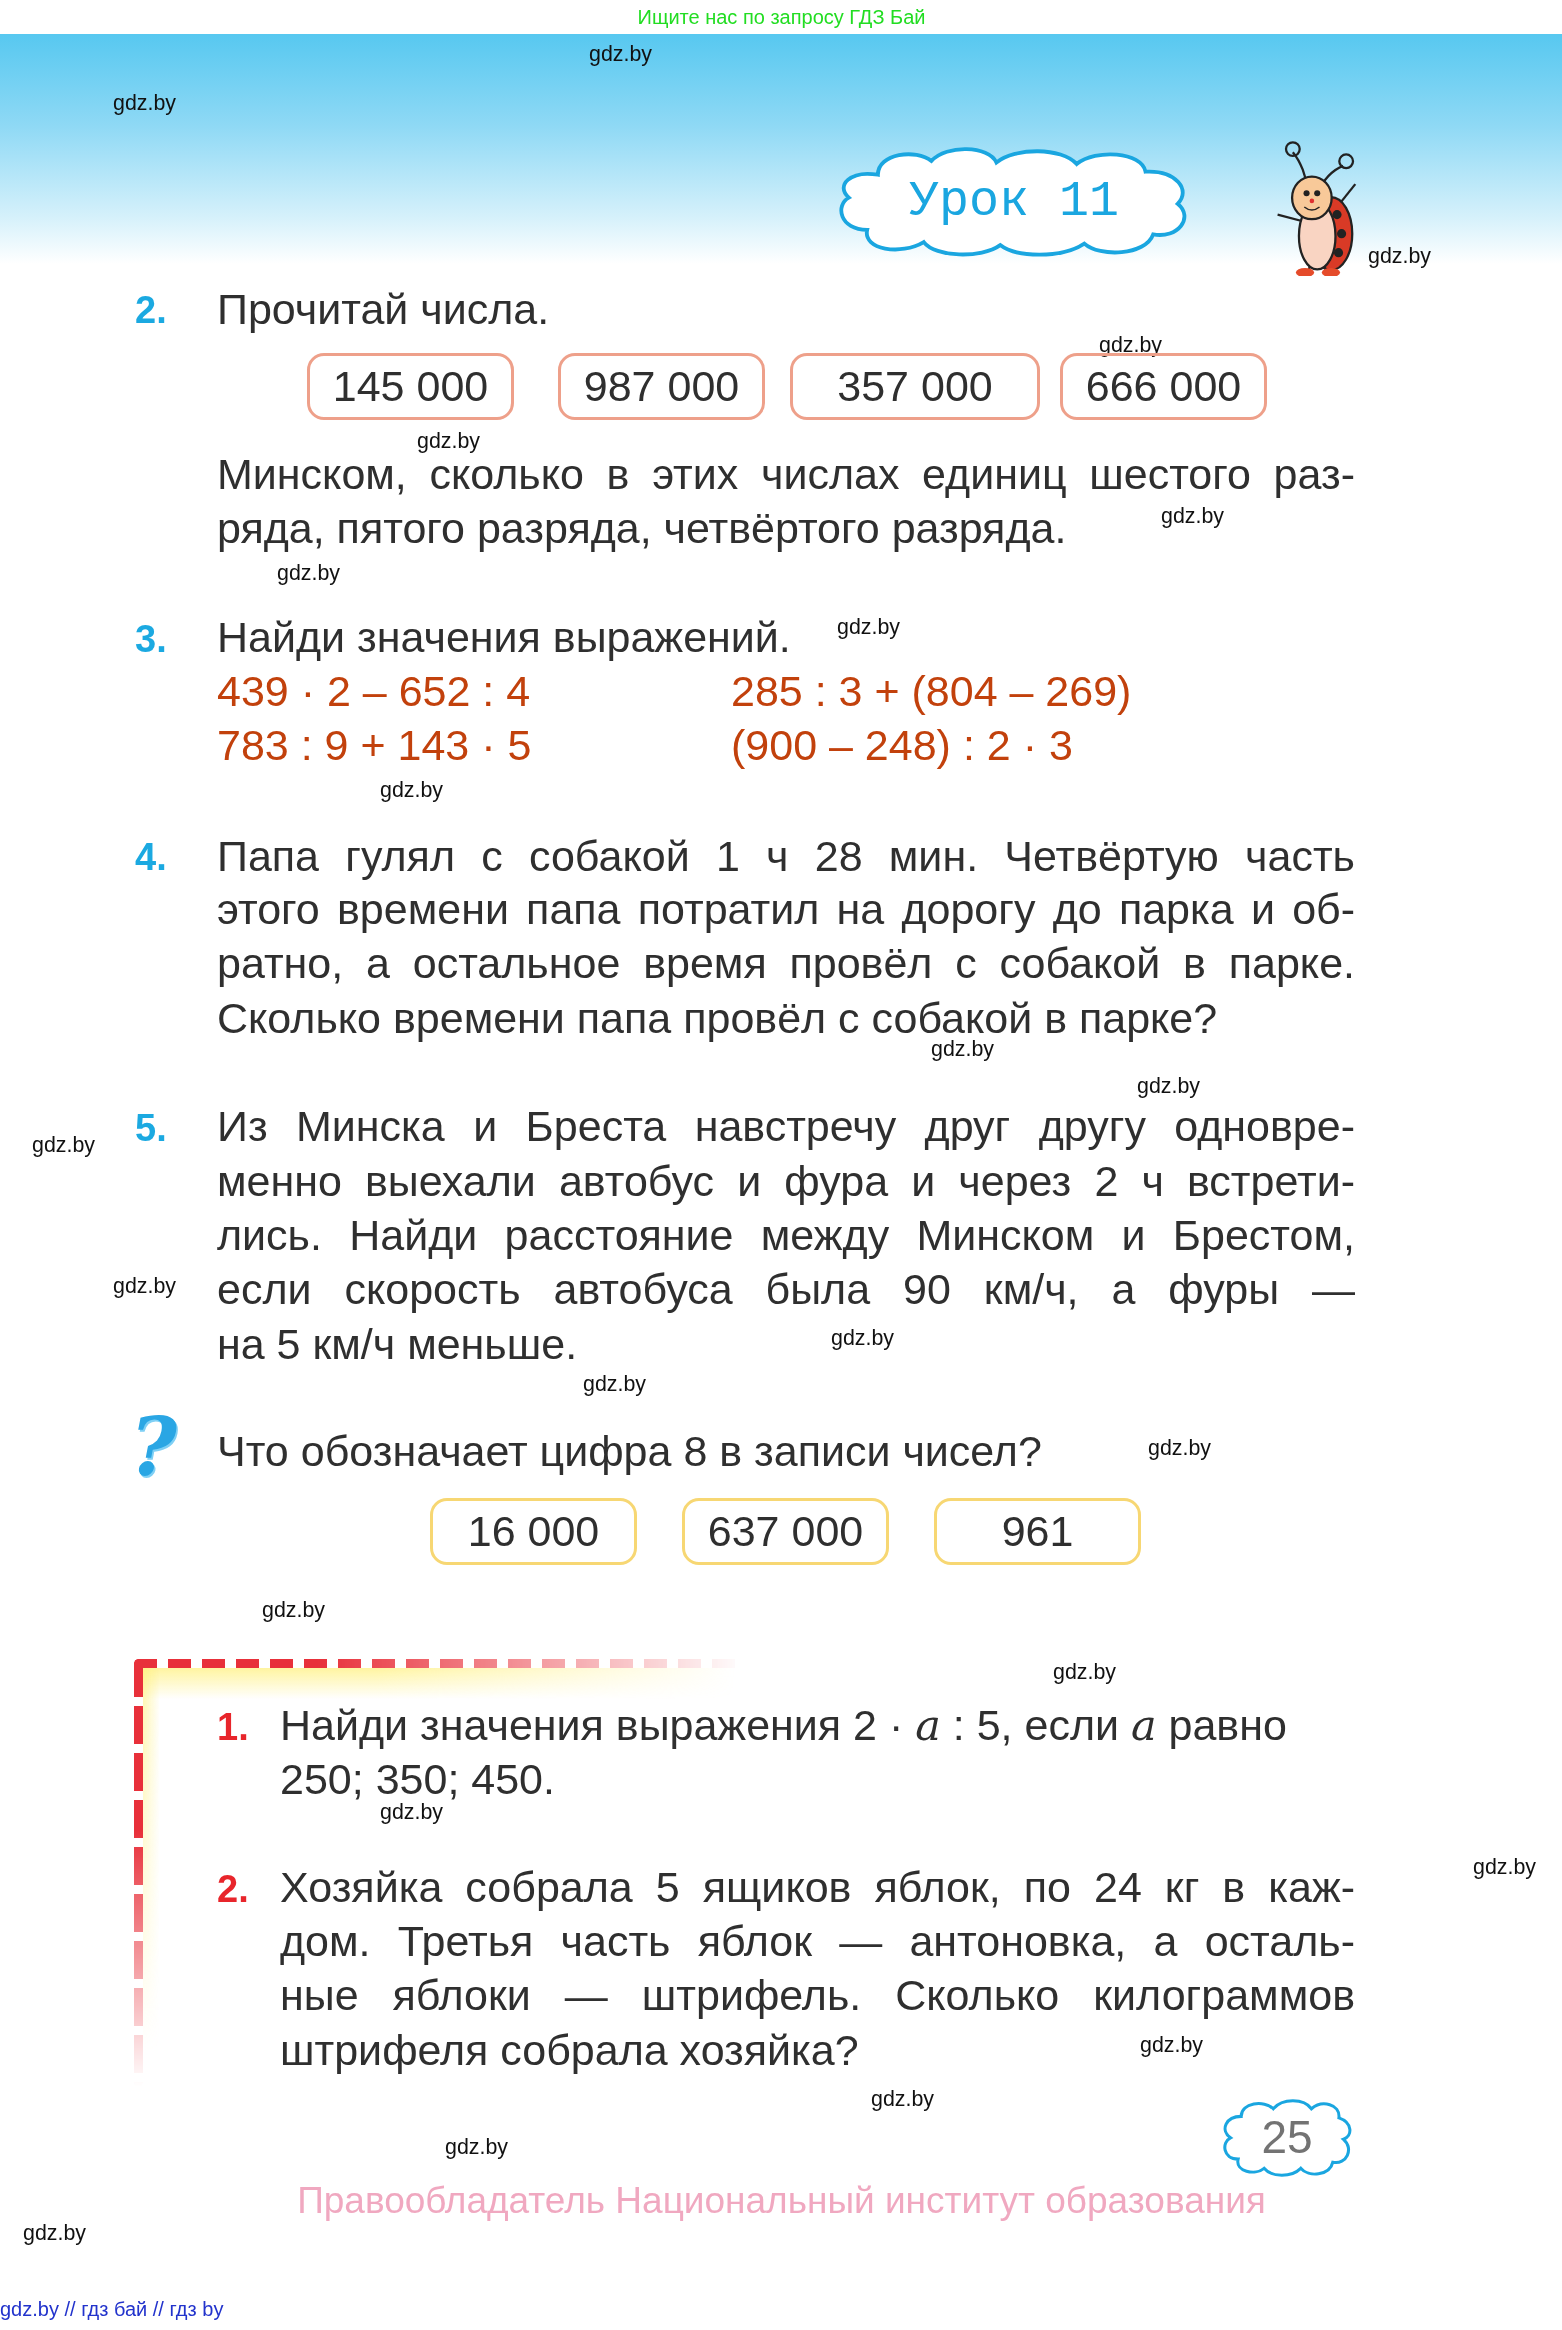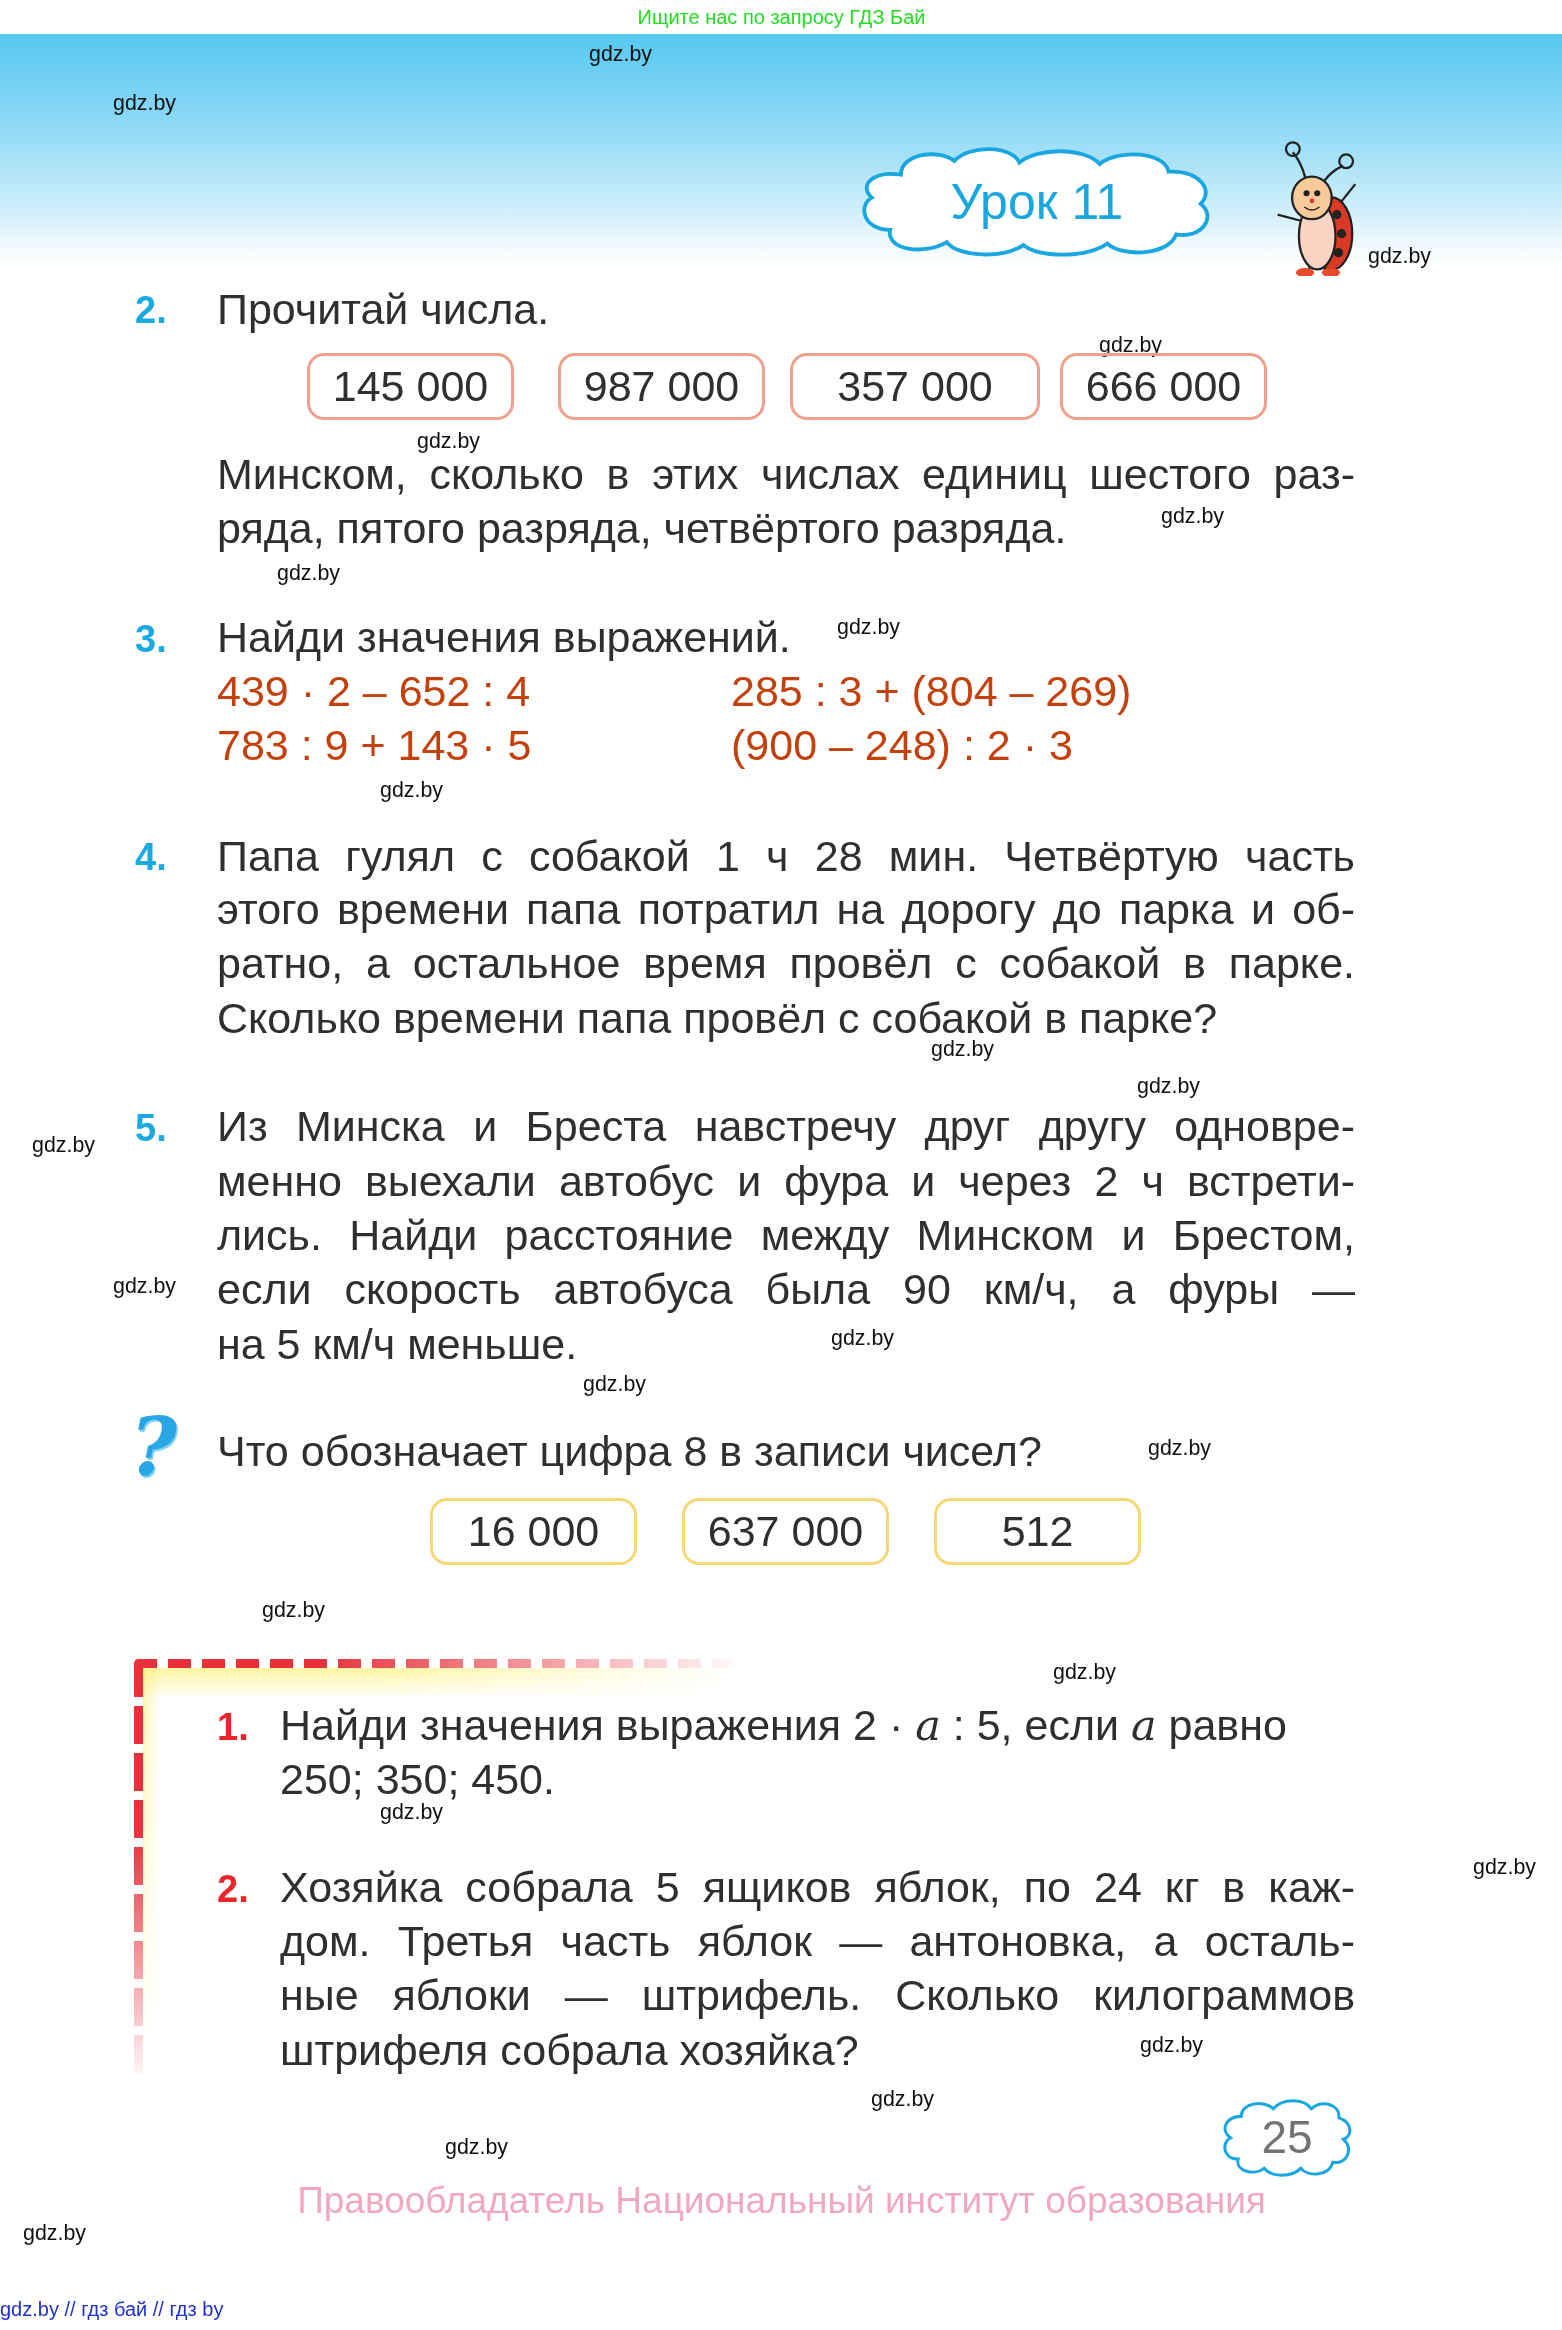--- a/index.html
+++ b/index.html
@@ -16,21 +16,21 @@
     }
     .sky {
       position: absolute; left: 0; top: 34px; width: 1563px; height: 230px;
       background: linear-gradient(to bottom, #57c8f0 0%, #8fd9f5 40%, #d6f1fb 80%, #ffffff 100%);
     }
     .wm {
       position: absolute; font-size: 21.4px; color: #111; line-height: 1;
       white-space: nowrap;
     }
     .cloud-title {
-      position: absolute; left: 855px; top: 144px; width: 364px; height: 115px;
+      position: absolute; left: 832px; top: 144px; width: 364px; height: 115px; font-family: Liberation Mono, monospace;
     }
     .cloud-title svg { position: absolute; left: 0; top: 0; }
     .cloud-title .label {
       position: absolute; left: 0; top: 0; width: 100%; height: 100%;
       display: flex; align-items: center; justify-content: center;
       font-size: 50px; color: #1aa6e0;
     }
     .ladybug { position: absolute; left: 1270px; top: 138px; width: 99px; height: 138px; }
     .task-num {
       position: absolute; font-weight: bold; font-size: 38px; line-height: 1;
@@ -186,21 +186,21 @@
 <div class="text justify" style="left:217px;top:1099px;width:1138px">Из Минска и Бреста навстречу друг другу одновре-</div>
 <div class="text justify" style="left:217px;top:1154px;width:1138px">менно выехали автобус и фура и через 2 ч встрети-</div>
 <div class="text justify" style="left:217px;top:1208px;width:1138px">лись. Найди расстояние между Минском и Брестом,</div>
 <div class="text justify" style="left:217px;top:1262px;width:1138px">если скорость автобуса была 90 км/ч, а фуры —</div>
 <div class="text" style="left:217px;top:1317px">на 5 км/ч меньше.</div>
 
 <div class="qmark">?</div>
 <div class="text" style="left:217px;top:1424px">Что обозначает цифра 8 в записи чисел?</div>
 <div class="numbox yellow" style="left:430px;top:1498px;width:207px">16 000</div>
 <div class="numbox yellow" style="left:682px;top:1498px;width:207px">637 000</div>
-<div class="numbox yellow" style="left:934px;top:1498px;width:207px">512</div>
+<div class="numbox yellow" style="left:934px;top:1498px;width:207px">961</div>
 
 <div class="frame-glow"></div>
 <div class="frame-left-glow"></div>
 <div class="frame-top"></div>
 <div class="frame-left"></div>
 
 <div class="task-num red" style="left:217px;top:1708px">1.</div>
 <div class="text" style="left:280px;top:1698px;width:1075px;display:flex;justify-content:space-between">
   <span>
     <span>Найди значения выражения 2 · </span><span class="italic-a">a</span><span> : 5, если </span><span class="italic-a">a</span><span> равно</span>

